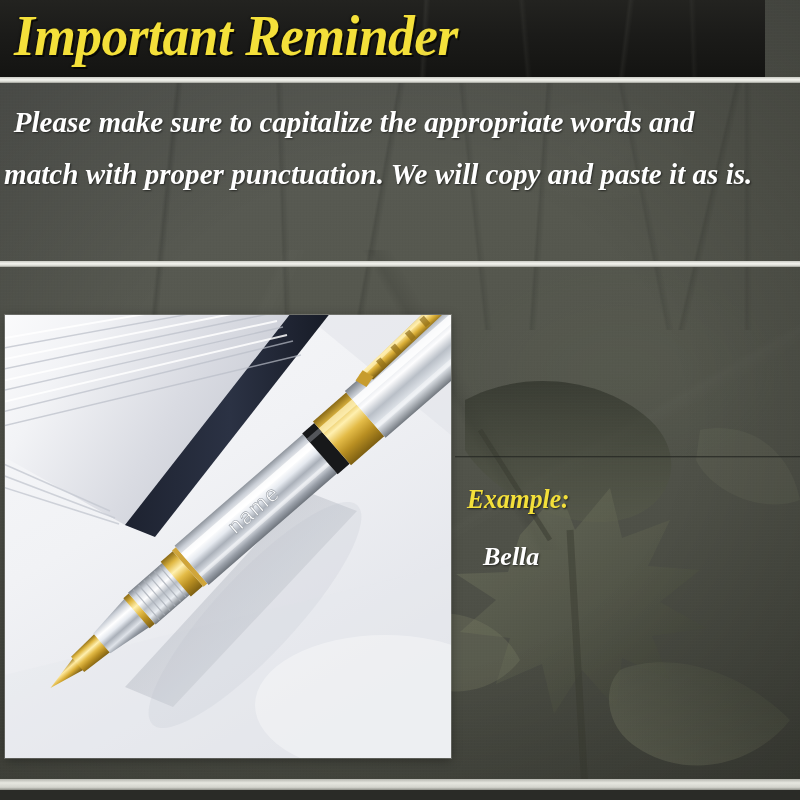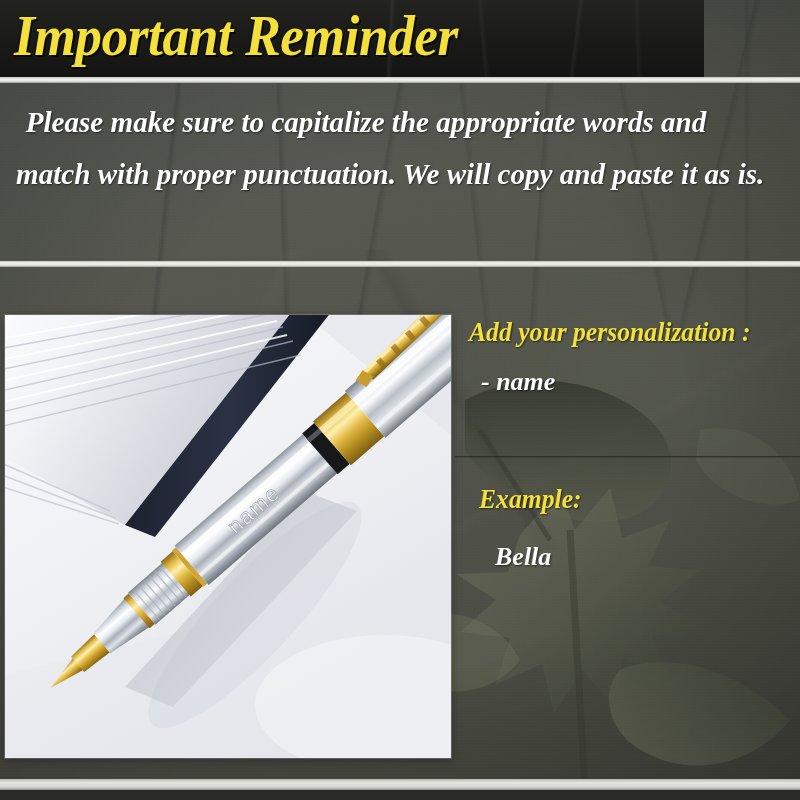--- a/index.html
+++ b/index.html
@@ -64,21 +64,21 @@
   }
   .bg-grain{
     position:absolute; inset:0; opacity:.16; pointer-events:none;
     background-image:
       repeating-linear-gradient(0deg, rgba(255,255,255,.05) 0 1px, transparent 1px 3px),
       repeating-linear-gradient(90deg, rgba(0,0,0,.05) 0 1px, transparent 1px 3px);
   }
 
   
   .header-band{
-    position:absolute; left:0; top:0; width:704px; height:77px;
+    position:absolute; left:0; top:0; width:765px; height:77px;
     background:linear-gradient(180deg,#232320 0%,#1b1b19 45%,#141412 100%);
     overflow:hidden;
   }
   .header-band::after{
     content:""; position:absolute; inset:0;
     opacity:.22;
     background:
       linear-gradient(93deg, transparent 0 55%, rgba(150,150,140,.5) 55.4%, transparent 56%),
       linear-gradient(85deg, transparent 0 68%, rgba(150,150,140,.35) 68.4%, transparent 69%),
       linear-gradient(97deg, transparent 0 81%, rgba(150,150,140,.4) 81.4%, transparent 82%),
@@ -110,21 +110,21 @@
   .rule-bottom{ top:779px; height:11px;
                 background:linear-gradient(180deg,#b6b7b0 0%,#e6e7e0 35%,#d3d4cd 75%,#8d8e87 100%); }
   .footer-dark{
     position:absolute; left:0; top:790px; width:800px; height:10px;
     background:#2a2b27;
   }
 
   
   .intro{
     position:absolute; left:0; top:96px; width:800px; height:160px;
-    padding:0 6px 0 16px;
+    padding:0 6px 0 4px;
   }
   .intro-line{
     font-family:"Liberation Serif", serif;
     font-weight:700; font-style:italic;
     font-size:30px; line-height:52px;
     color:#FFFFFF;
     white-space:nowrap;
     text-shadow:1px 1px 2px rgba(0,0,0,.55);
     transform:scaleX(.97);
     transform-origin:left center;
@@ -165,21 +165,21 @@
     text-shadow:1px 1px 2px rgba(0,0,0,.55);
     white-space:nowrap;
   }
   .block-personalization{ position:absolute; left:14px; top:15px; }
   .block-personalization .value-white{ margin-top:16px; margin-left:12px; }
 
   .panel-rule{
     position:absolute; left:0; top:156px; width:345px; height:2px;
     background:linear-gradient(180deg, rgba(30,32,28,.85), rgba(70,72,66,.25));
   }
-  .block-example{ position:absolute; left:24px; top:182px; }
+  .block-example{ position:absolute; left:12px; top:182px; }
   .block-example .value-white{ margin-top:24px; margin-left:16px; }
 
   .hidden-accessible{ position:absolute; width:1px; height:1px; overflow:hidden; clip:rect(0 0 0 0); }
 </style>
 </head>
 <body>
 
 <div id="page">
 
   <div class="bg-base"></div>
@@ -387,24 +387,20 @@
         </g>
 
         <ellipse cx="380" cy="390" rx="130" ry="70" fill="#ffffff" opacity=".35"></ellipse>
       </svg>
     </div>
     <figcaption class="hidden-accessible">Silver and gold rollerball pen engraved with the word name, resting on a white notebook</figcaption>
   </figure>
 
   <div class="panel">
 
-    <div class="block-personalization">
-      <div class="label-yellow">Add your personalization :</div>
-      <div class="value-white">- name</div>
-    </div>
 
     <div class="panel-rule"></div>
 
     <div class="block-example">
       <div class="label-yellow">Example:</div>
       <div class="value-white">Bella</div>
     </div>
 
   </div>
 

